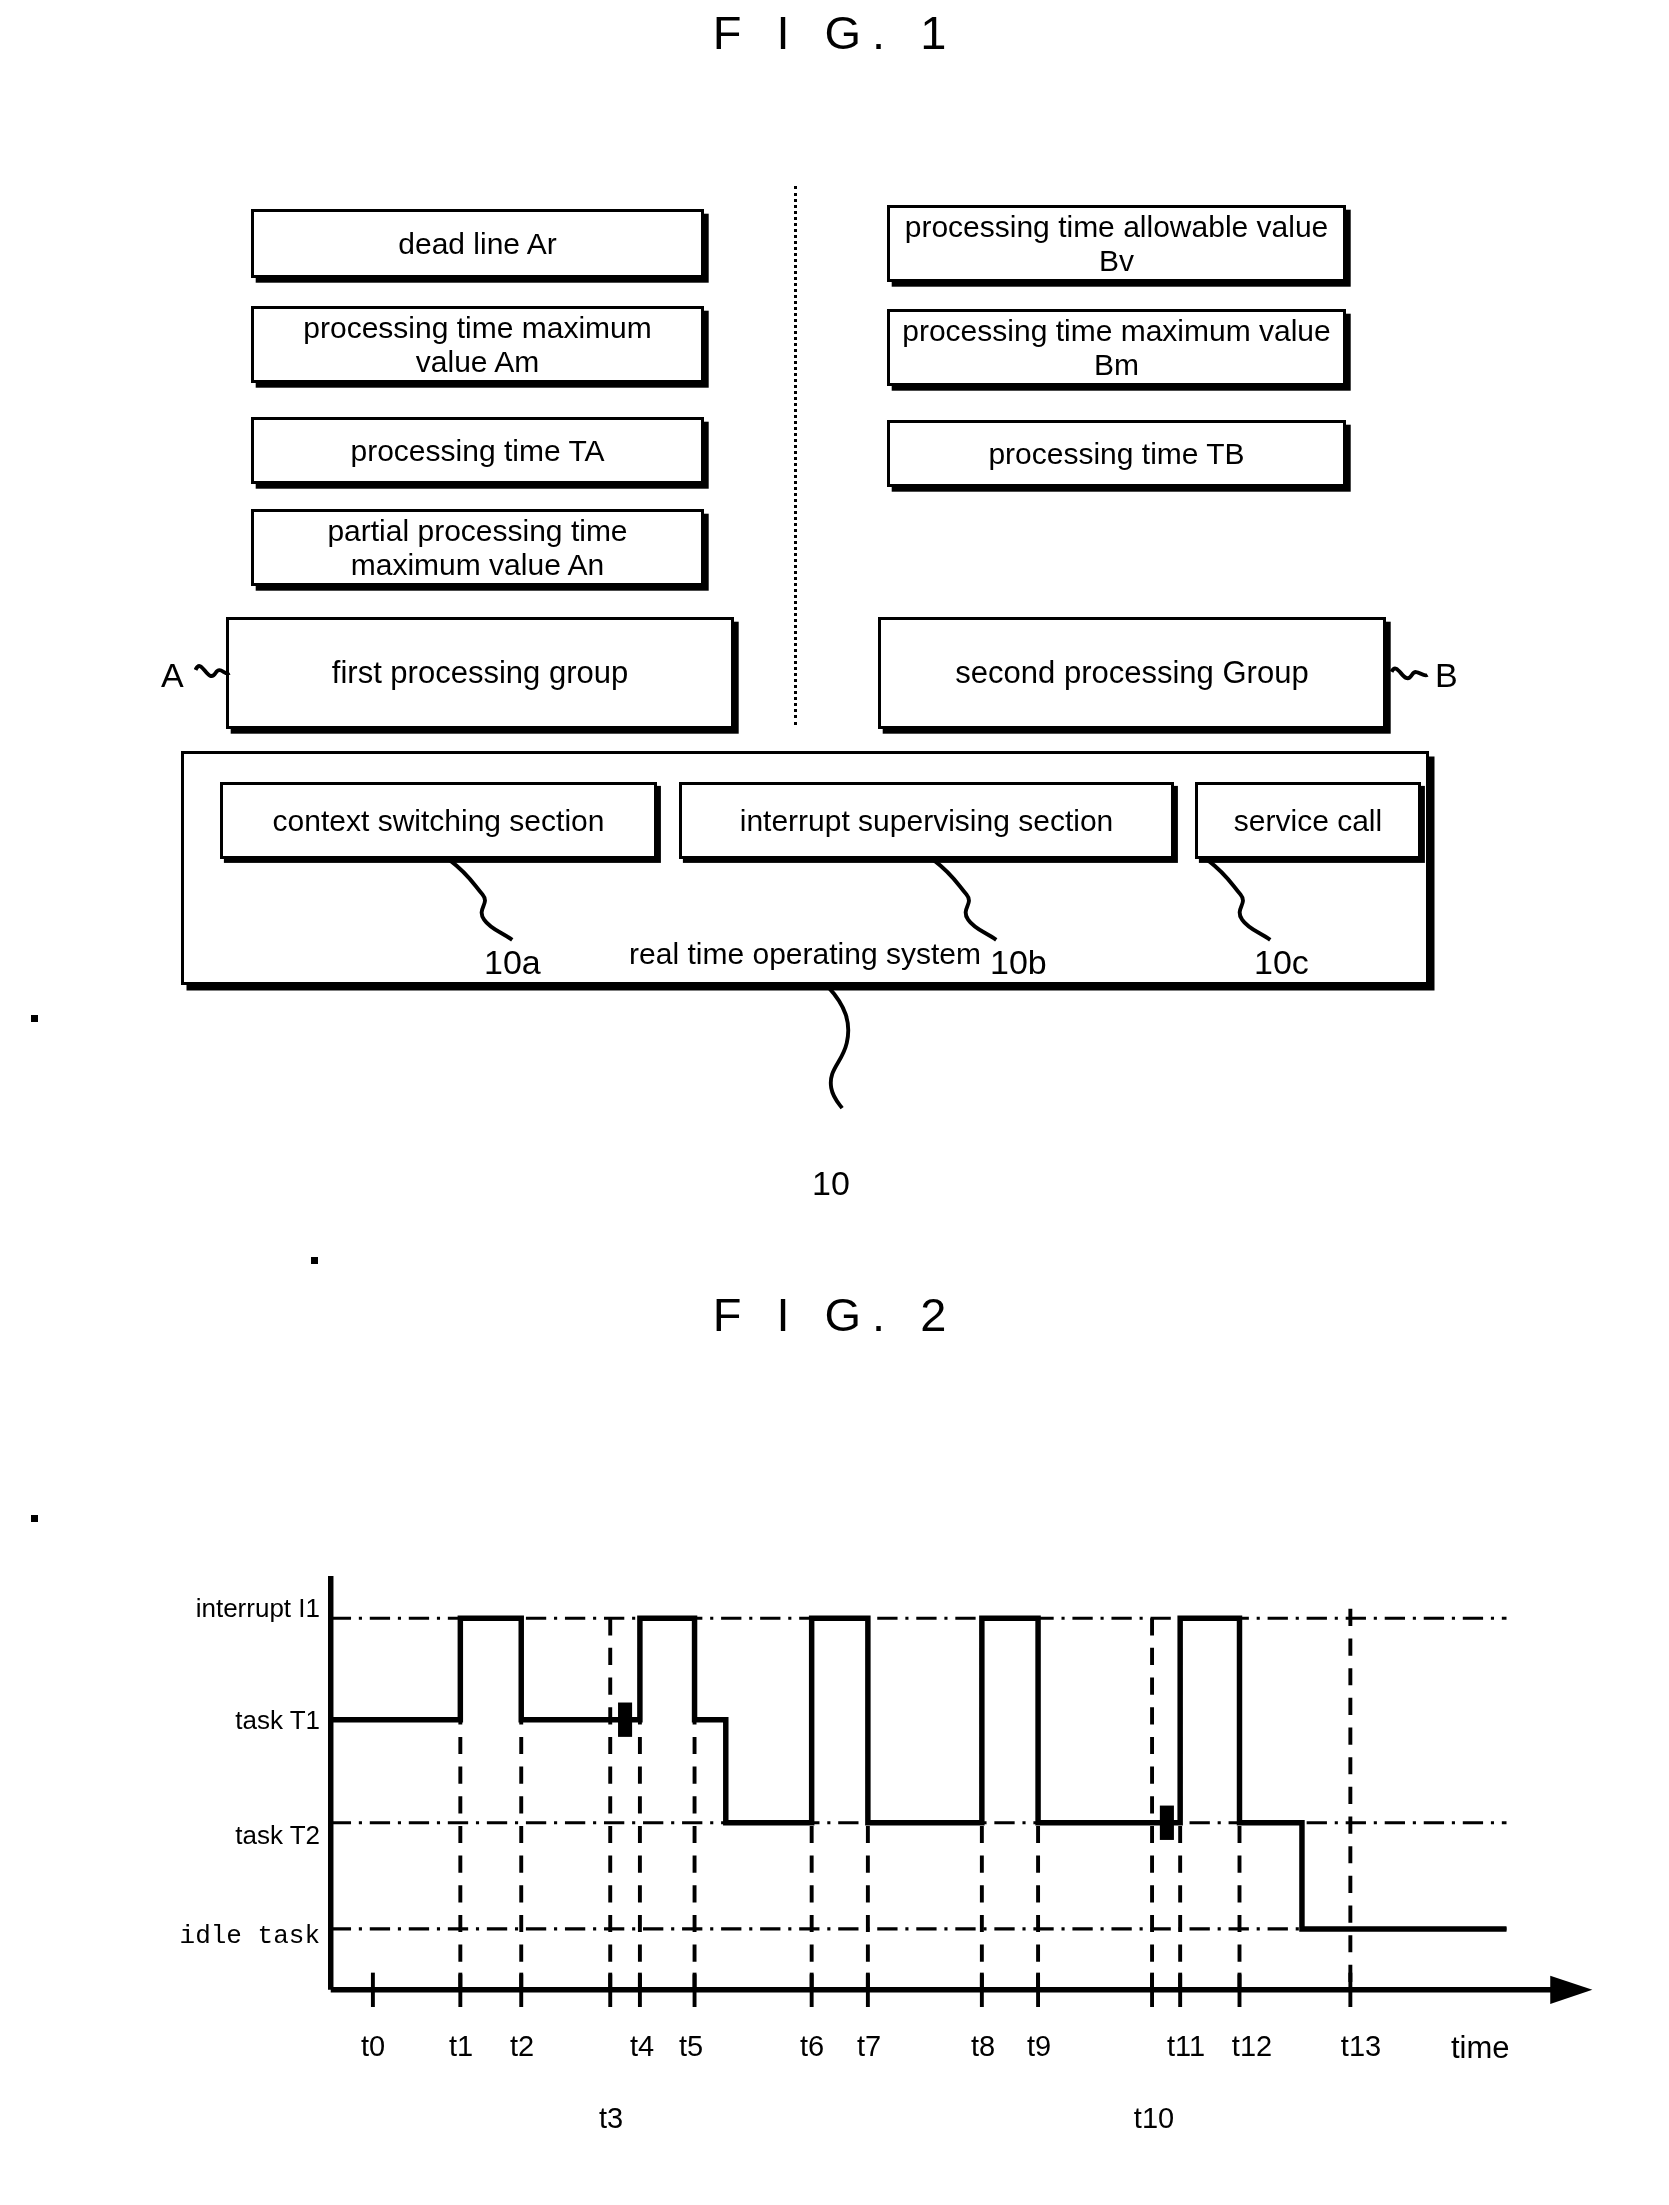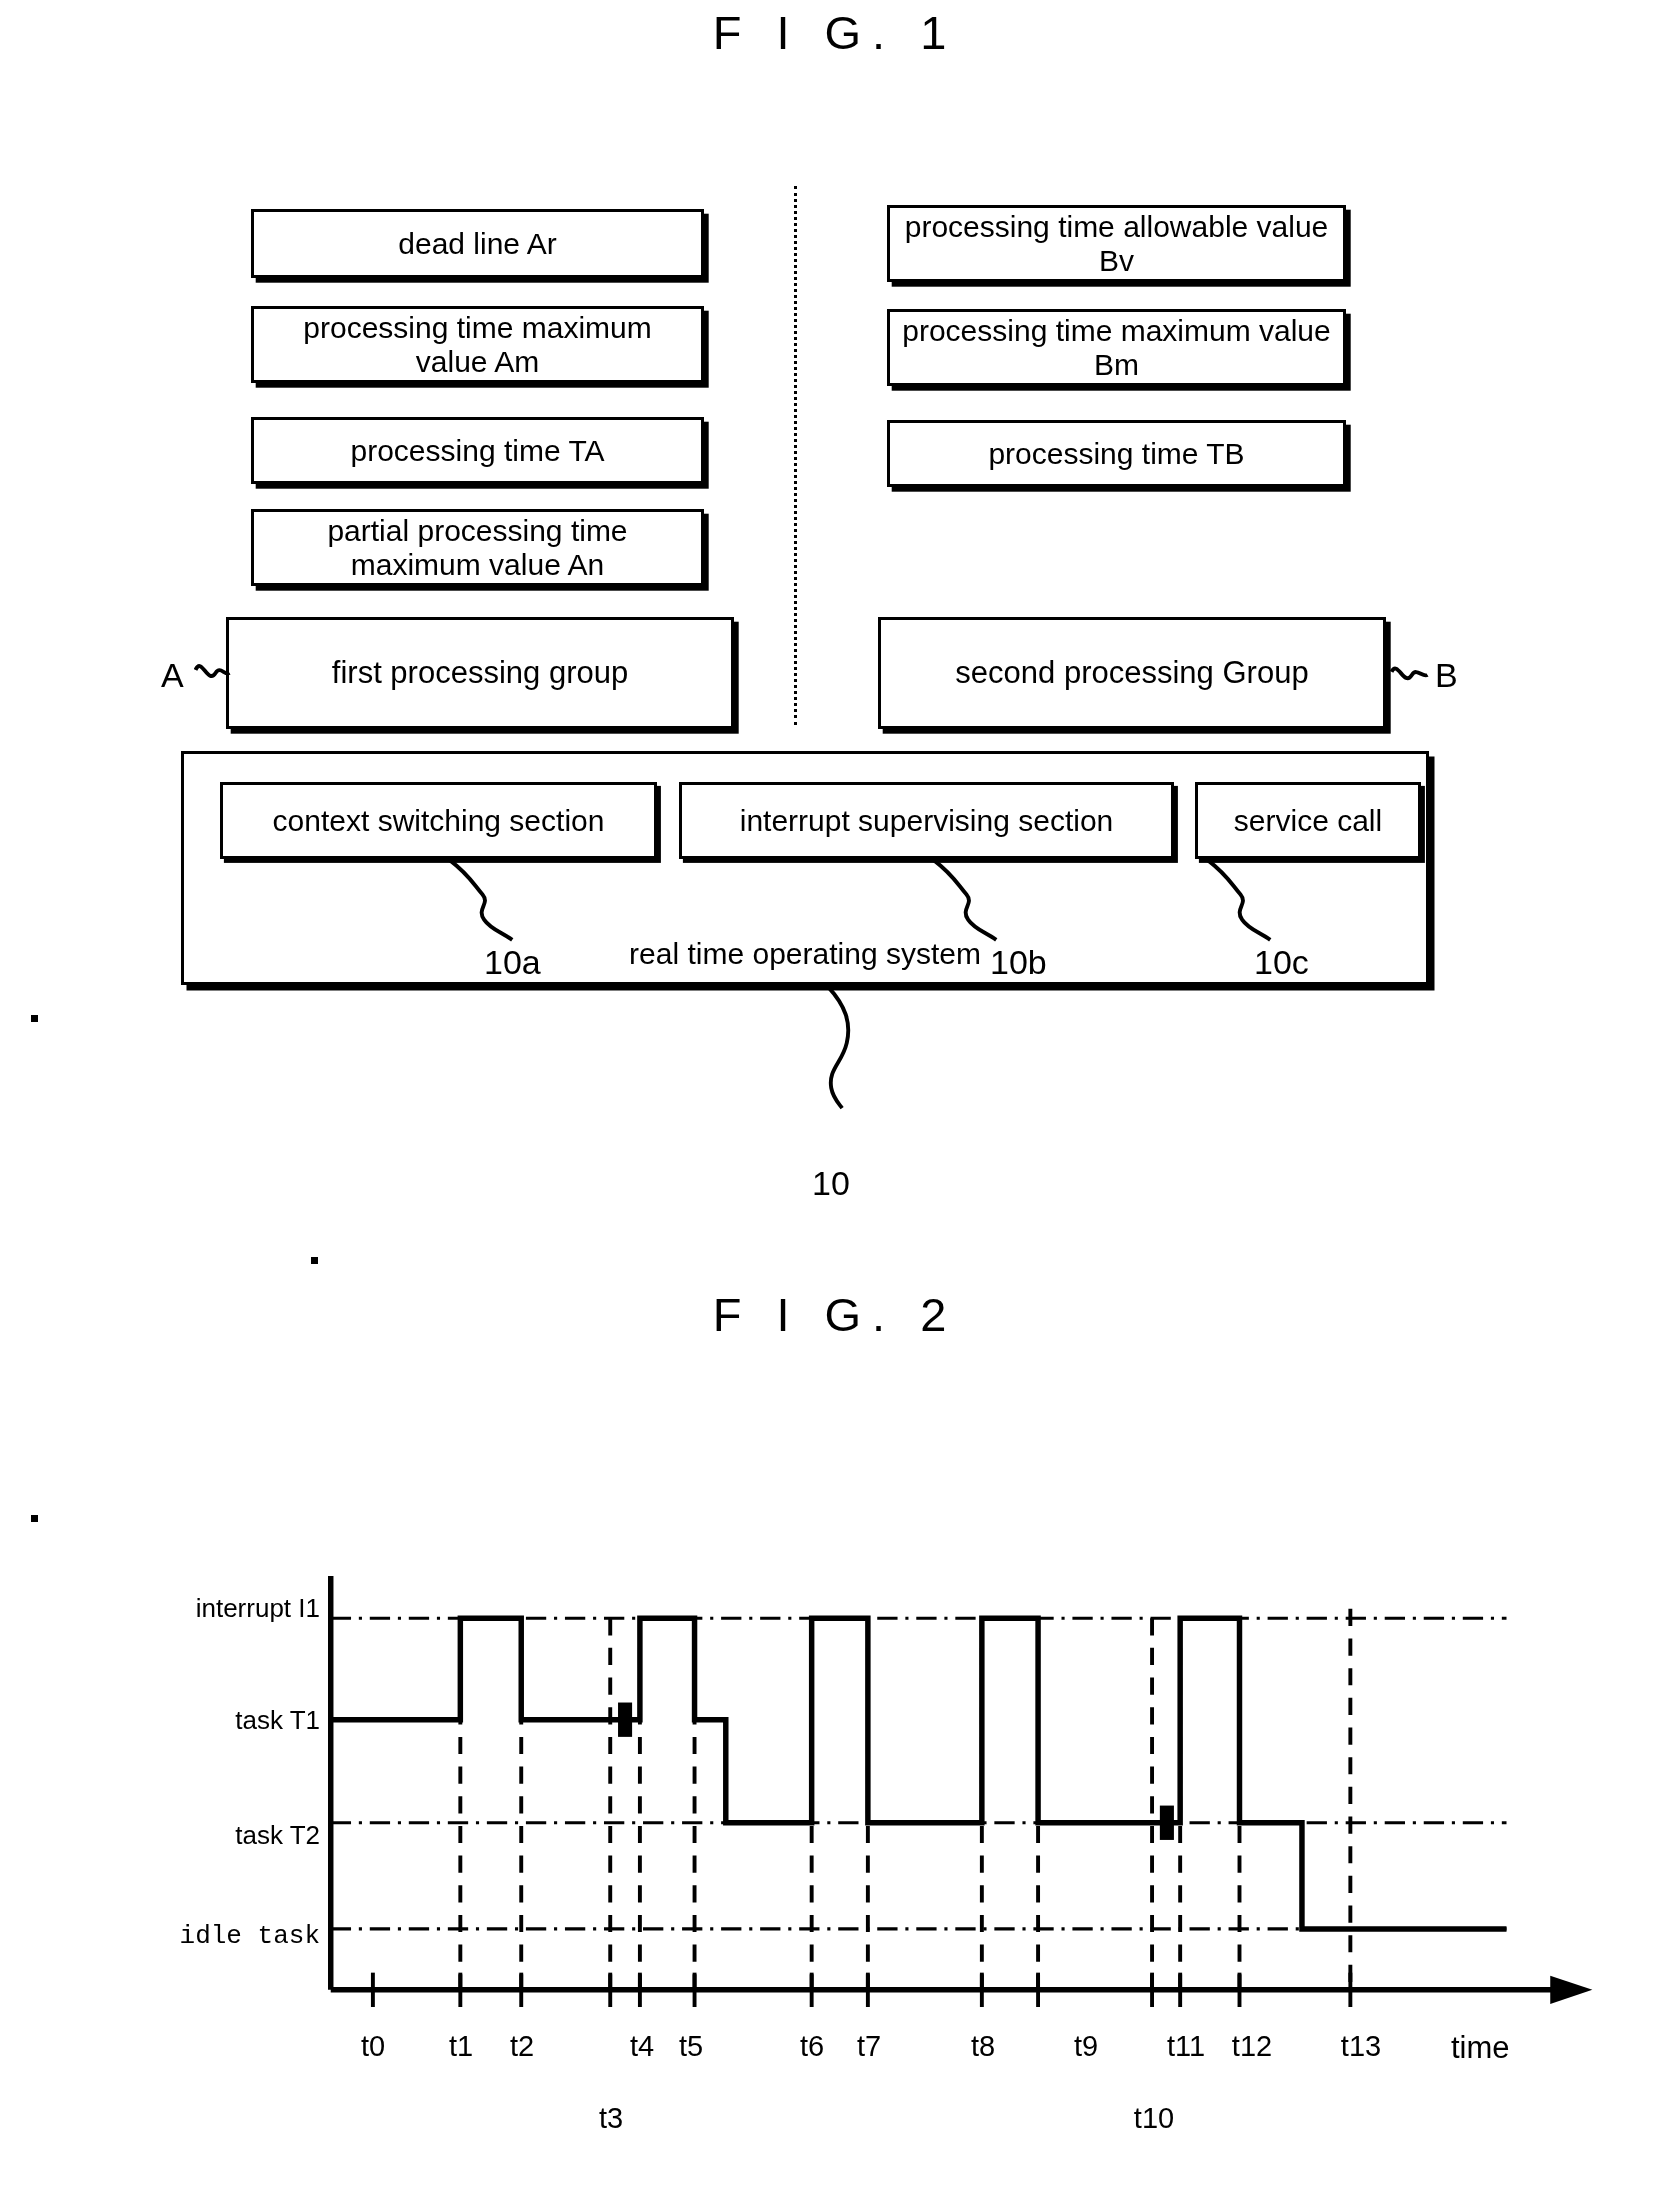--- a/index.html
+++ b/index.html
@@ -192,20 +192,20 @@
 
 <div class="xlabel" style="left:326px;top:2030px;width:94px;">t0</div>
 <div class="xlabel" style="left:414px;top:2030px;width:94px;">t1</div>
 <div class="xlabel" style="left:475px;top:2030px;width:94px;">t2</div>
 <div class="xlabel" style="left:564px;top:2102px;width:94px;">t3</div>
 <div class="xlabel" style="left:595px;top:2030px;width:94px;">t4</div>
 <div class="xlabel" style="left:644px;top:2030px;width:94px;">t5</div>
 <div class="xlabel" style="left:765px;top:2030px;width:94px;">t6</div>
 <div class="xlabel" style="left:822px;top:2030px;width:94px;text-align:center;">t7</div>
 <div class="xlabel" style="left:936px;top:2030px;width:94px;">t8</div>
-<div class="xlabel" style="left:992px;top:2030px;width:94px;padding-left:47px;">t9</div>
+<div class="xlabel" style="left:992px;top:2030px;width:94px;">t9</div>
 <div class="xlabel" style="left:1103px;top:2102px;width:102px;">t10</div>
 <div class="xlabel" style="left:1135px;top:2030px;width:102px;">t11</div>
 <div class="xlabel" style="left:1201px;top:2030px;width:102px;">t12</div>
 <div class="xlabel" style="left:1310px;top:2030px;width:102px;">t13</div>
 
 <div class="axis-label" style="left:1451px;top:2030px;">time</div>
 
 
 </body></html>

